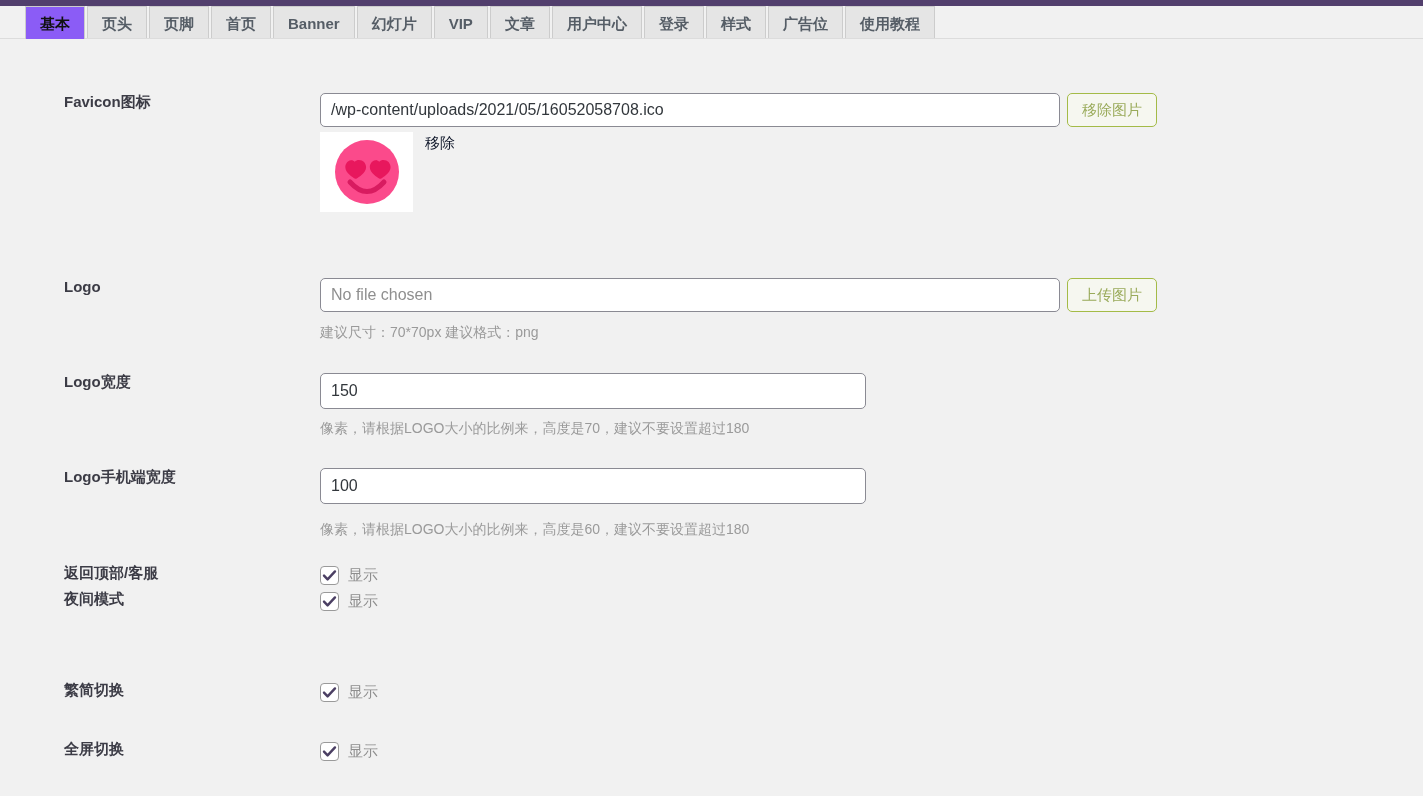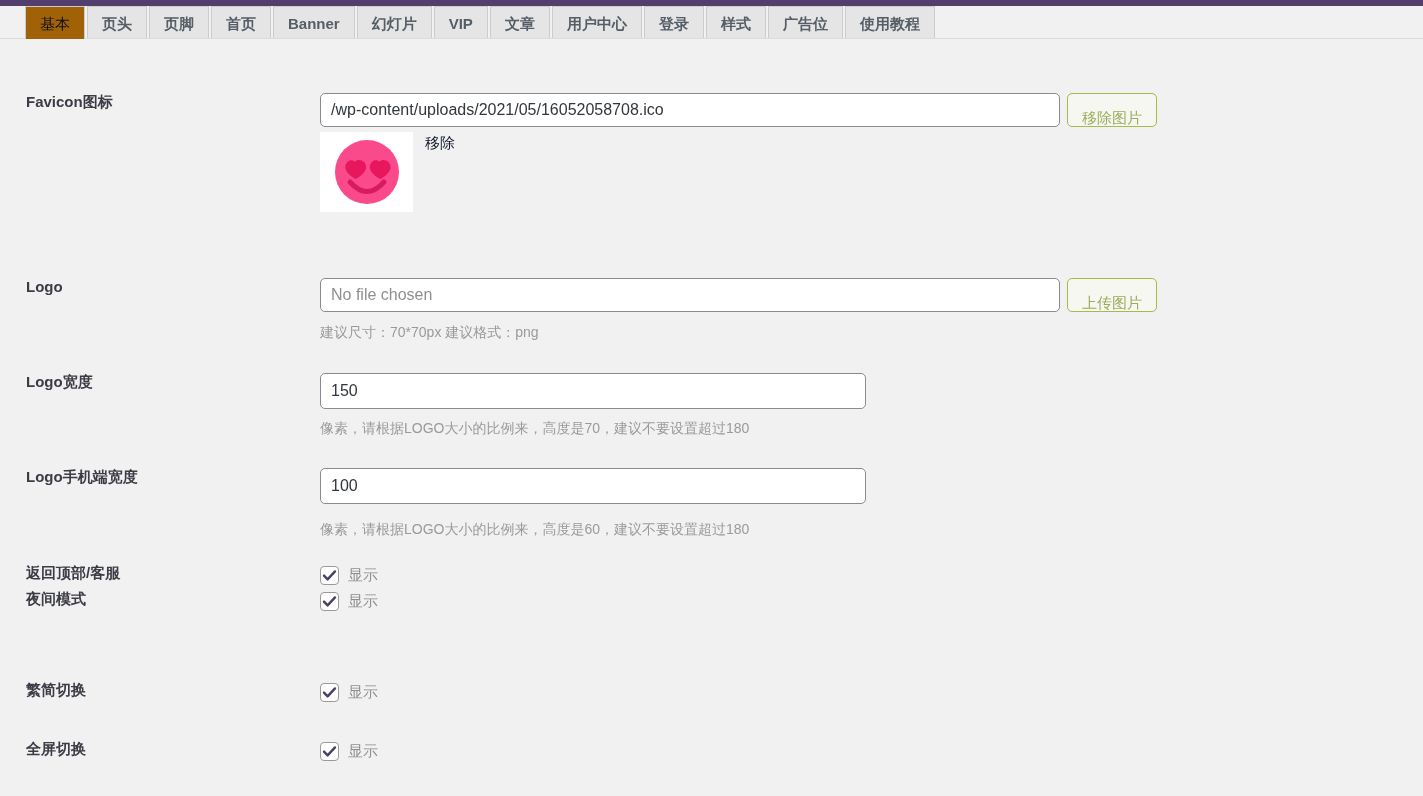--- a/index.html
+++ b/index.html
@@ -52,23 +52,23 @@
     border-right: 1px solid #ccc;
     border-top: 1px solid #ccc;
     box-sizing: border-box;
     margin-right: 2px;
     white-space: nowrap;
     cursor: pointer;
     position: relative;
     font-weight: bold;
   }
   .tab.active {
-    background: #a16207;
+    background: #8b5cf6;
     color: #111;
-    font-weight: normal;
+    font-weight: bold;
     border-color: #ccc;
     z-index: 3;
   }
   .tabline {
     position: absolute;
     left: 0; top: 38px;
     width: 1423px;
     height: 1px;
     background: #dcdcdc;
   }
@@ -79,21 +79,21 @@
     top: 40px; left: 0;
     width: 1423px;
   }
   .row {
     position: relative;
     display: flex;
     align-items: flex-start;
   }
   .lbl {
     width: 320px;
-    padding-left: 26px;
+    padding-left: 64px;
     box-sizing: border-box;
     font-size: 15px;
     font-weight: bold;
     color: #3c3c46;
     flex: 0 0 320px;
   }
   .field {
     flex: 1 1 auto;
     position: relative;
   }
@@ -123,21 +123,21 @@
     display: inline-block;
     font-family: "Liberation Sans", "DejaVu Sans", sans-serif;
     font-size: 15px;
     color: #9aab5b;
     background: #f6f7f0;
     border: 1px solid #a4bb47;
     border-radius: 5px;
     box-sizing: border-box;
     height: 34px;
     line-height: 32px;
-    padding: 8px 14px;
+    padding: 0 14px;
     cursor: pointer;
     text-align: center;
   }
 
   
   .help {
     font-size: 14px;
     color: #9a9a9a;
     white-space: nowrap;
   }

